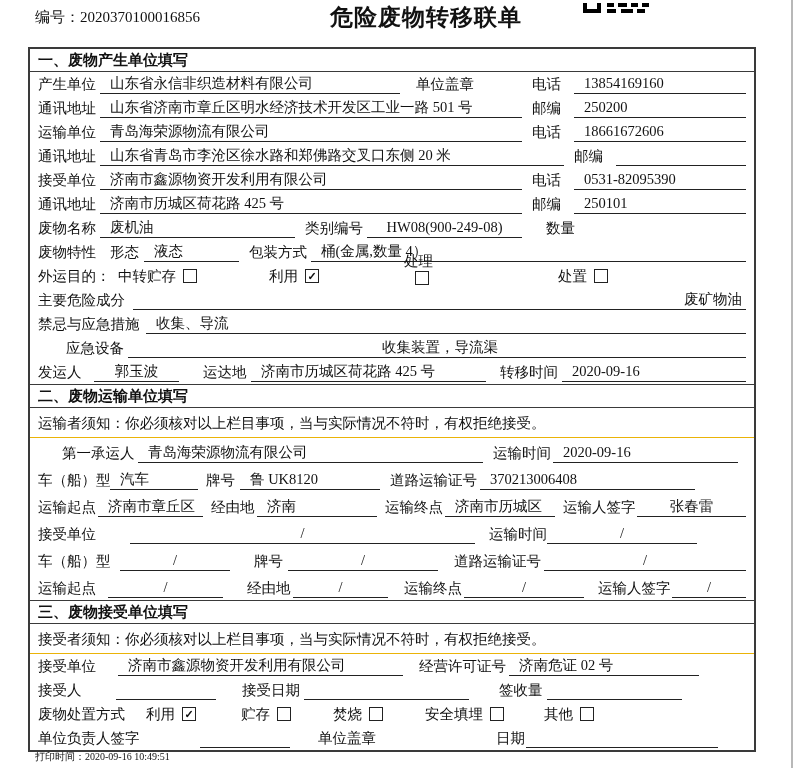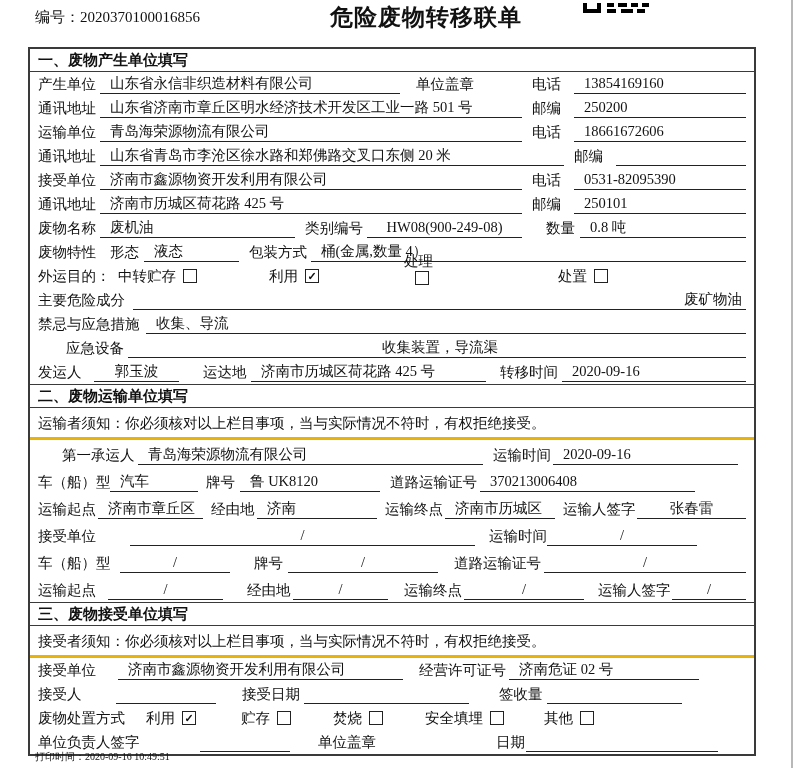--- a/index.html
+++ b/index.html
@@ -17,21 +17,21 @@
     border:2px solid #3a3a3a;background:#fff;box-sizing:border-box;
   }
   .sec{box-sizing:border-box;}
   .sec + .sec{border-top:1px solid #3a3a3a;}
   .sec-header{
     height:22px;line-height:22px;font-weight:bold;font-size:15px;
     padding-left:8px;border-bottom:1px solid #3a3a3a;
   }
   .note{
     height:29px;line-height:31px;font-size:14.5px;padding-left:8px;
-    border-bottom:3px solid #eab308;
+    border-bottom:1px solid #eab308;
   }
   .row{display:flex;align-items:flex-end;padding:0 8px;box-sizing:border-box;}
   .s1 .row{height:24px;}
   .s2 .row{height:27px;}
   .s3 .row{height:24px;}
   .lbl,.txt{
     font-size:14.5px;line-height:19px;white-space:nowrap;
     flex-shrink:0;margin-bottom:2px;
   }
   .fld{
@@ -116,21 +116,20 @@
         <span class="fld" style="flex: 1 1 0%; margin-right: 10px;">济南市历城区荷花路 425 号</span>
         <span class="lbl" style="width: 34px; margin-right: 8px;">邮编</span>
         <span class="fld" style="width: 172px;">250101</span>
       </div>
       <div class="row">
         <span class="lbl" style="width: 62px;">废物名称</span>
         <span class="fld" style="width: 195px;">废机油</span>
         <span class="lbl" style="width: 62px; margin-left: 10px;">类别编号</span>
         <span class="fld ctr" style="width: 155px;">HW08(900-249-08)</span>
         <span class="lbl" style="width: 34px; margin-left: 24px;">数量</span>
-        <span class="fld" style="flex: 1 1 0%;">0.8 吨</span>
       </div>
       <div class="row">
         <span class="lbl" style="width: 62px;">废物特性</span>
         <span class="lbl" style="width: 34px; margin-left: 10px;">形态</span>
         <span class="fld" style="width: 95px;">液态</span>
         <span class="lbl" style="width: 62px; margin-left: 10px;">包装方式</span>
         <span class="fld" style="flex: 1 1 0%;">桶(金属,数量 4）</span>
       </div>
       <div class="row">
         <span class="lbl" style="width: 80px;">外运目的：</span>

